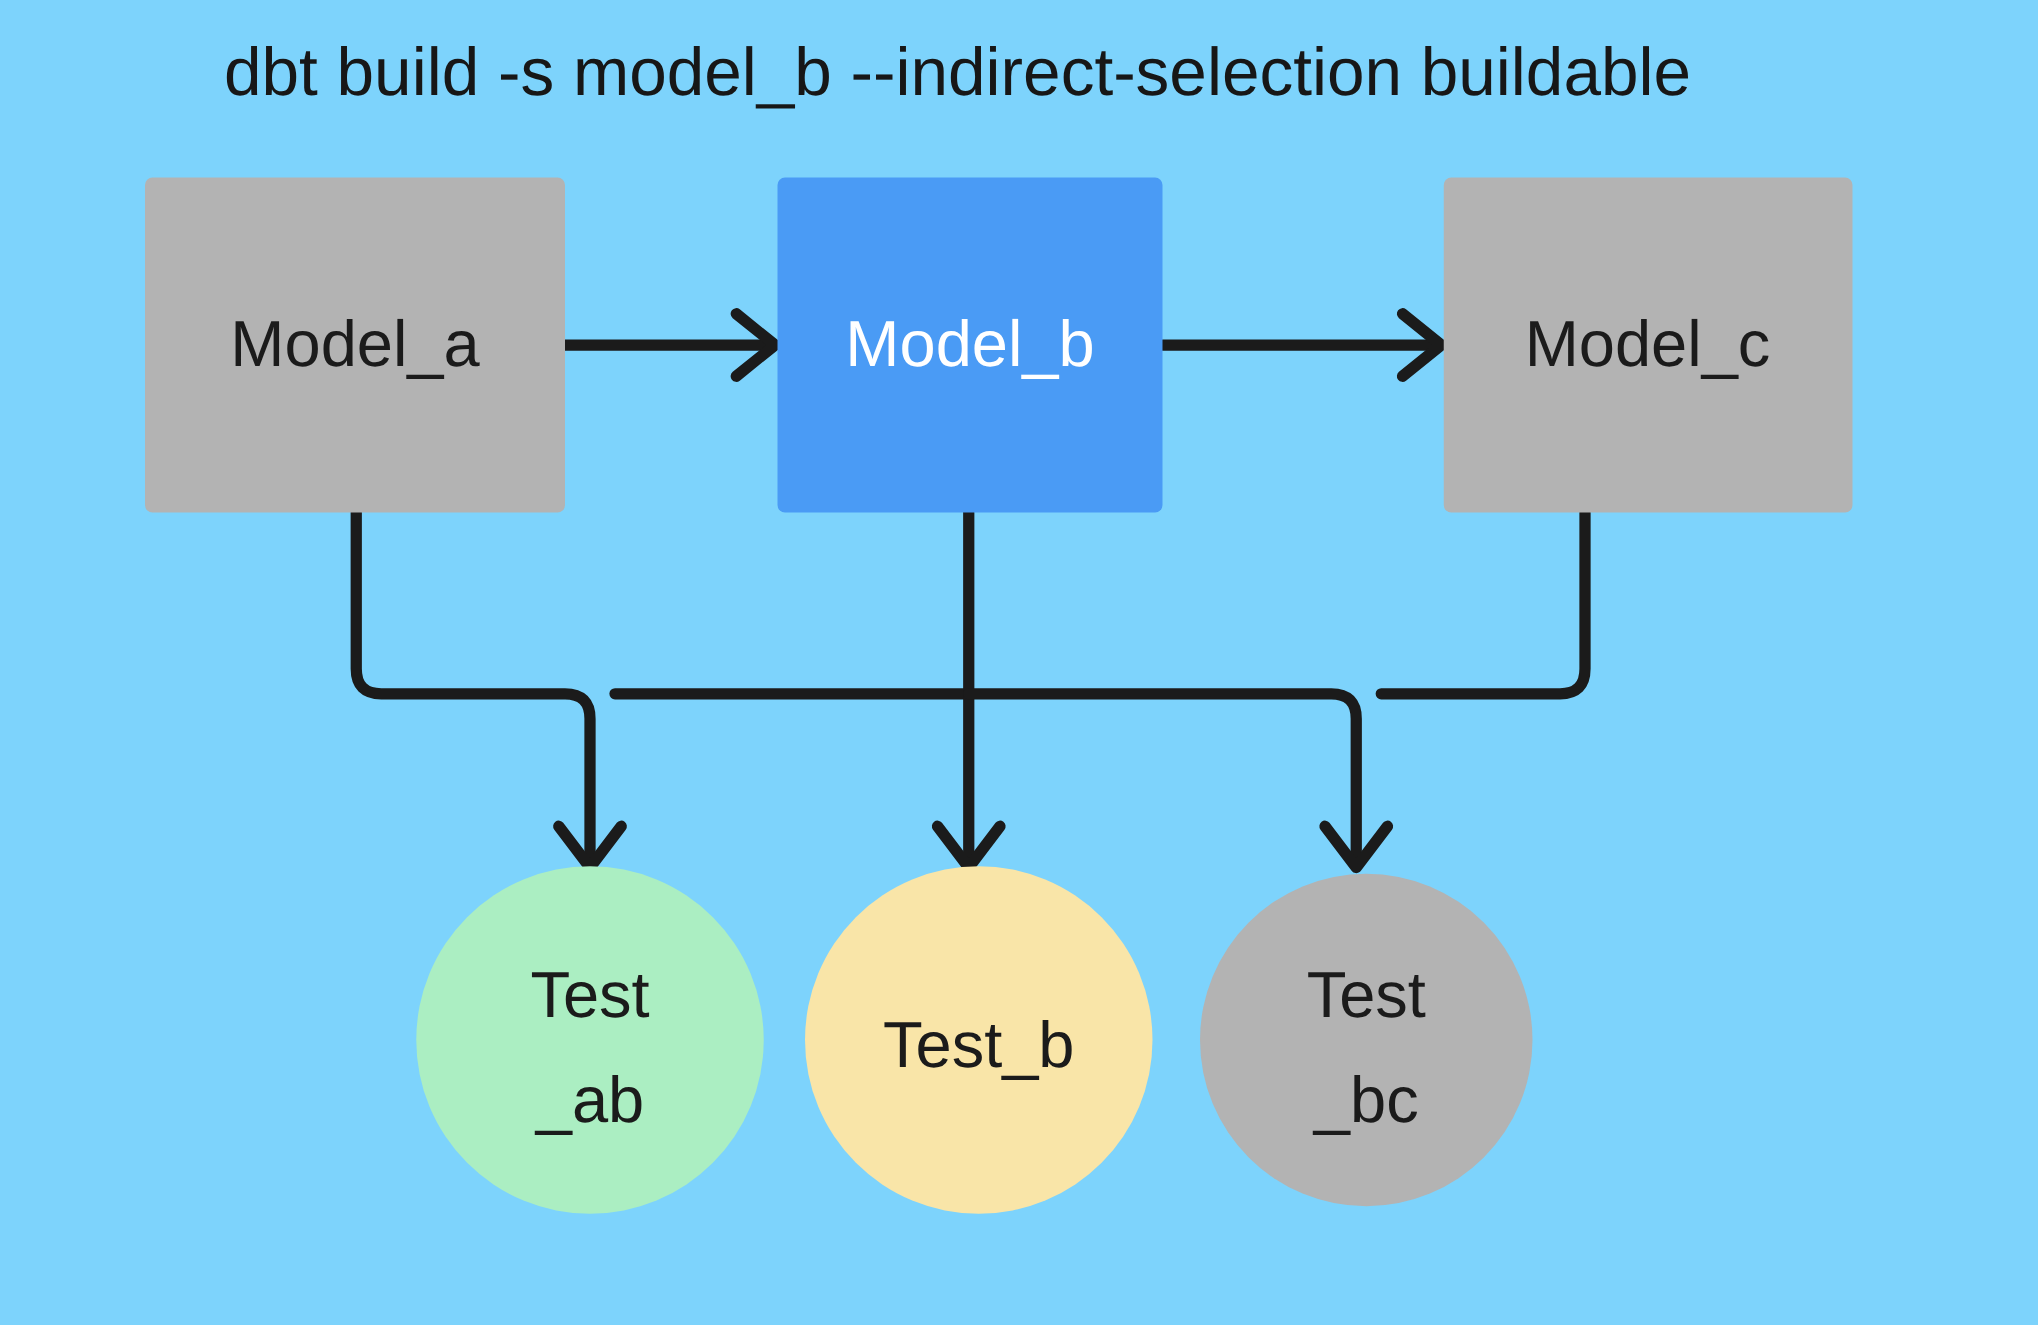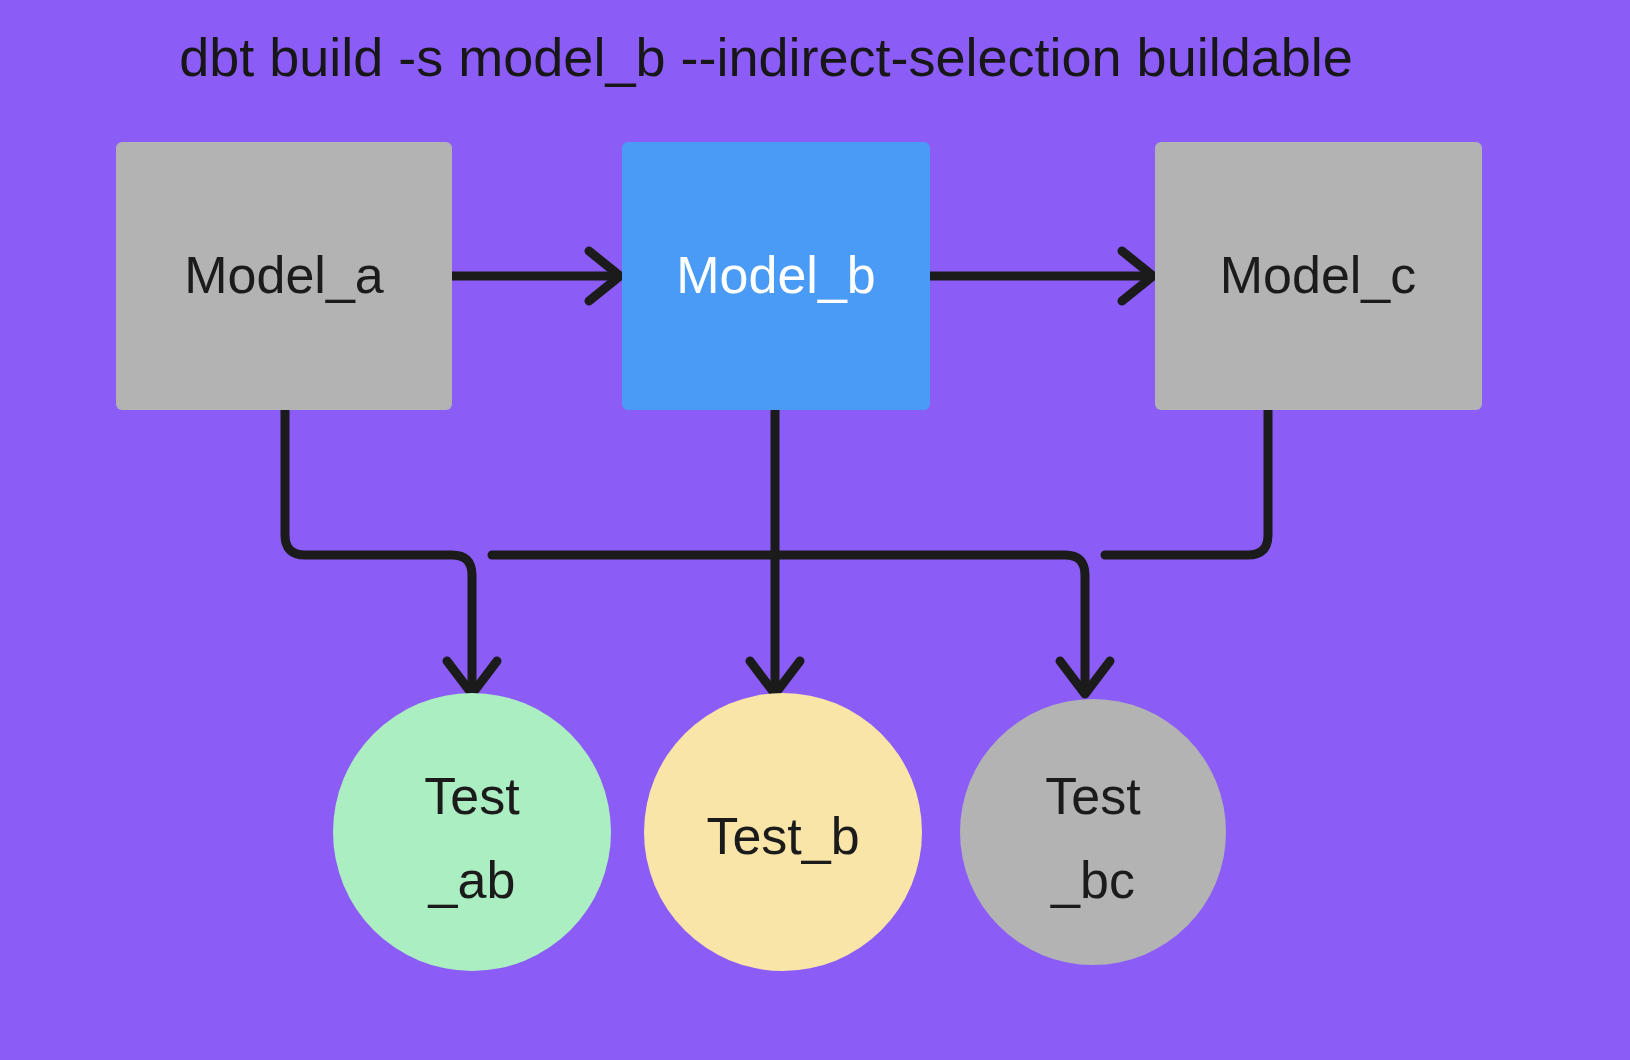--- a/index.html
+++ b/index.html
@@ -7,21 +7,21 @@
     padding: 0;
     background: #ffffff;
   }
   body {
     font-family: "Liberation Sans", sans-serif;
   }
   #canvas {
     position: relative;
     width: 1630px;
     height: 1060px;
-    background: #8b5cf6;
+    background: #7dd3fc;
     overflow: hidden;
   }
   #diagram-svg {
     position: absolute;
     left: 0;
     top: 0;
     width: 1630px;
     height: 1060px;
   }
   .node-label {

